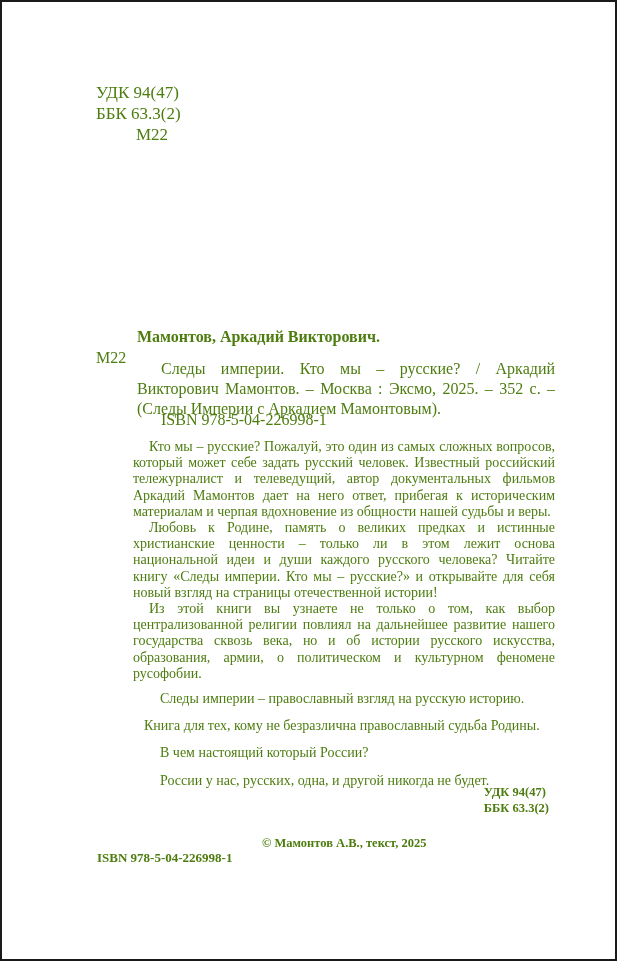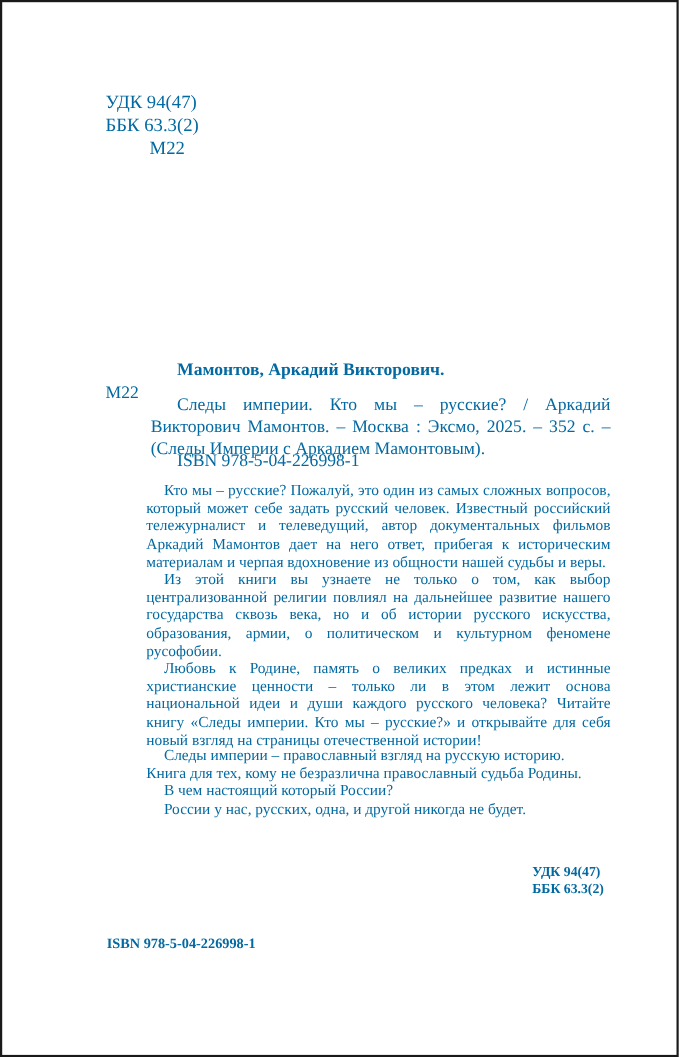--- a/index.html
+++ b/index.html
@@ -1,32 +1,32 @@
 <!DOCTYPE html>
 <html><head>
 <meta charset="utf-8">
 <style>
   html, body { margin: 0; padding: 0; background: #ffffff; }
   body { width: 617px; height: 961px; position: relative; overflow: hidden; }
   .page {
     position: absolute; left: 0; top: 0; width: 613px; height: 957px;
     border: 2px solid #1a1a1a; background: #fff;
-    font-family: "Liberation Serif", "DejaVu Serif", serif; color: #0369a1;
+    font-family: "Liberation Serif", "DejaVu Serif", serif; color: #4d7c0f;
   }
   .classif { position: absolute; left: 94px; top: 80px; font-size: 17px; line-height: 21px; }
   .classif .m22 { padding-left: 40px; display: block; }
   .entry { position: absolute; left: 135px; top: 325px; width: 418px; font-size: 16px; line-height: 20px; }
-  .entry .author { font-weight: bold; font-size: 16px; margin-left: 24px; }
+  .entry .author { font-weight: bold; font-size: 16px; }
   .entry .desc { text-indent: 24px; text-align: justify; margin-top: 12px; }
   .m22-side { position: absolute; left: 94px; top: 346px; font-size: 16px; line-height: 20px; }
   .isbn1 { position: absolute; left: 159px; top: 409px; font-size: 16px; }
   .annot { position: absolute; left: 131px; top: 437px; width: 422px; font-size: 14px; line-height: 16.2px; text-align: justify; }
   .annot p { margin: 0; text-indent: 16px; }
   .annot2 { position: absolute; left: 131px; top: 678px; width: 422px; font-size: 14px; line-height: 16.2px; text-align: justify; }
-  .annot2 p { margin: 0; text-indent: 16px; }
+  .annot2 p { margin: 11px; text-indent: 16px; }
   .annot2 p.noind { text-indent: 0; }
   .bottom-codes { position: absolute; right: 66px; top: 782px; font-size: 12.5px; line-height: 16px; font-weight: bold; text-align: left; }
   .isbn2 { position: absolute; left: 95px; top: 848px; font-size: 13px; font-weight: bold; }
   .copyrights { position: absolute; left: 260px; top: 833px; font-size: 12.5px; line-height: 16px; font-weight: bold; }
 </style>
 </head>
 <body>
 
 <div class="page">
 
@@ -40,34 +40,35 @@
 
   <div class="entry">
     <div class="author">Мамонтов, Аркадий Викторович.</div>
     <div class="desc">Следы империи. Кто мы – русские? / Аркадий Викторович Мамонтов. – Москва : Эксмо, 2025. – 352 с. – (Следы Империи с Аркадием Мамонтовым).</div>
   </div>
 
   <div class="isbn1">ISBN 978-5-04-226998-1</div>
 
   <div class="annot">
     <p>Кто мы – русские? Пожалуй, это один из самых сложных вопросов, который  может себе задать русский человек. Известный российский тележурналист и телеведущий, автор документальных фильмов Аркадий Мамонтов дает на него ответ, прибегая к историческим материалам и черпая вдохновение из общности нашей судьбы и веры.</p>
+    <p>Любовь к Родине, память о великих предках и истинные христианские ценности – только ли в этом лежит основа национальной идеи и души каждого русского человека?  Читайте книгу «Следы империи. Кто мы – русские?» и открывайте для себя новый взгляд на страницы отечественной истории!</p>
     <p>Из этой книги вы узнаете не только о том, как выбор централизованной религии повлиял на дальнейшее развитие нашего государства сквозь века, но и об истории русского искусства, образования, армии, о политическом и культурном феномене русофобии.</p>
-    <p>Любовь к Родине, память о великих предках и истинные христианские ценности – только ли в этом лежит основа национальной идеи и души каждого русского человека?  Читайте книгу «Следы империи. Кто мы – русские?» и открывайте для себя новый взгляд на страницы отечественной истории!</p>
   </div>
 
   <div class="annot2">
     <p>Следы империи – православный взгляд на русскую историю.</p>
     <p class="noind">Книга для тех, кому не безразлична православный судьба Родины.</p>
     <p>В чем настоящий который России?</p>
     <p>России у нас, русских, одна, и другой никогда не будет.</p>
   </div>
 
   <div class="bottom-codes">
     <div>УДК 94(47)</div>
     <div>ББК 63.3(2)</div>
   </div>
 
   <div class="isbn2">ISBN 978-5-04-226998-1</div>
 
   <div class="copyrights">
+    <div>© Мамонтов А.В., текст, 2025</div>
   </div>
 
 </div>
 
 </body></html>

